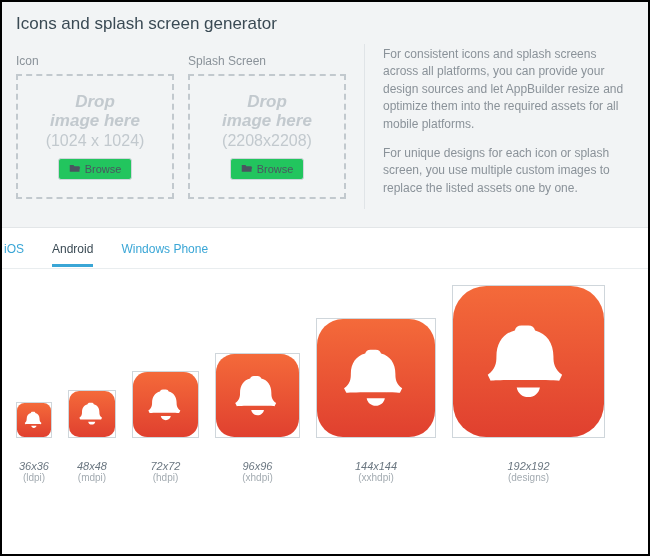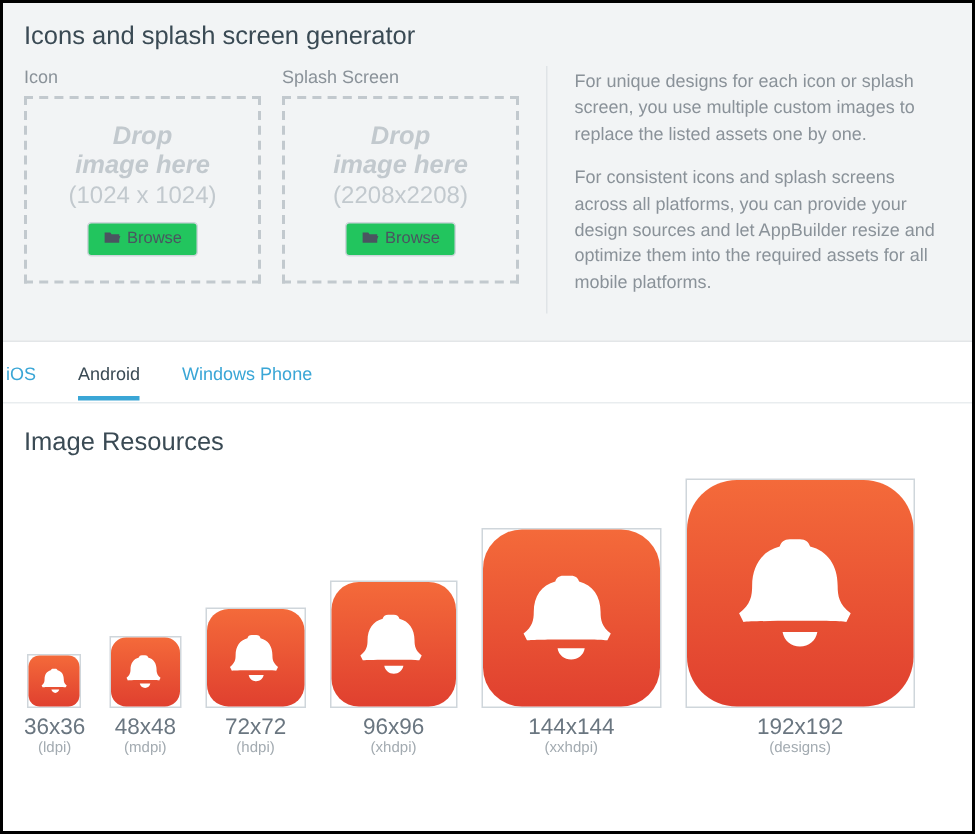--- a/index.html
+++ b/index.html
@@ -22,21 +22,21 @@
     }
     .panel-title {
       font-size: 17px;
       color: #3a4a54;
       font-weight: 400;
       margin-bottom: 10px;
     }
     .top-content {
       display: flex;
       gap: 14px;
-      align-items: flex-start;
+      align-items: center;
     }
     .drop-section {
       display: flex;
       flex-direction: column;
     }
     .drop-label {
       font-size: 12px;
       color: #8a9299;
       margin-bottom: 6px;
     }
@@ -150,23 +150,24 @@
     .bell-icon {
       width: 100%;
       height: 100%;
       background: linear-gradient(180deg, #f46a3a 0%, #e0402f 100%);
       border-radius: 22%;
       display: flex;
       align-items: center;
       justify-content: center;
     }
     .icon-size {
-      font-size: 15px;
+      font-size: 11px;
       color: #6a7680;
-      margin-top: 4px;
+      margin-top: 22px;
+      font-style: italic;
     }
     .icon-density {
       font-size: 10px;
       color: #a3abb1;
     }
     
     .sz36  .icon-box { width: 36px;  height: 36px; }
     .sz48  .icon-box { width: 48px;  height: 48px; }
     .sz72  .icon-box { width: 67px;  height: 67px; }
     .sz96  .icon-box { width: 85px;  height: 85px; }
@@ -209,34 +210,33 @@
               </svg>
           </span>
           <span>Browse</span>
         </button>
       </div>
     </div>
 
     <div class="divider"></div>
 
     <div class="description">
+      <p>For consistent icons and splash screens across all platforms, you can provide your design sources and let AppBuilder resize and optimize them into the required assets for all mobile platforms.</p>
       <p>For unique designs for each icon or splash screen, you use multiple custom images to replace the listed assets one by one.</p>
-      <p>For consistent icons and splash screens across all platforms, you can provide your design sources and let AppBuilder resize and optimize them into the required assets for all mobile platforms.</p>
     </div>
   </div>
 </div>
 
 <div class="tabs">
   <div class="tab">iOS</div>
   <div class="tab active">Android</div>
   <div class="tab">Windows Phone</div>
 </div>
 
 <div class="resources-panel">
-  <div class="resources-title">Image Resources</div>
   <div class="icon-row">
 
     <div class="icon-item sz36">
       <div class="icon-box">
         <div class="bell-icon">
           <svg viewBox="0 0 100 100" width="64%" height="64%">
               <path fill="#fff" d="M50 13c4 0 6 2 7 5 12 3 19 13 19 27 0 7 1 13 9 19l-3 6c-8-1-63-1-71 0l-3-6c8-6 9-12 9-19 0-14 7-24 19-27 1-3 3-5 7-5zM38 77c1 6 6 10 12 10s11-4 12-10H38z"></path>
             </svg>
         </div>
       </div>

